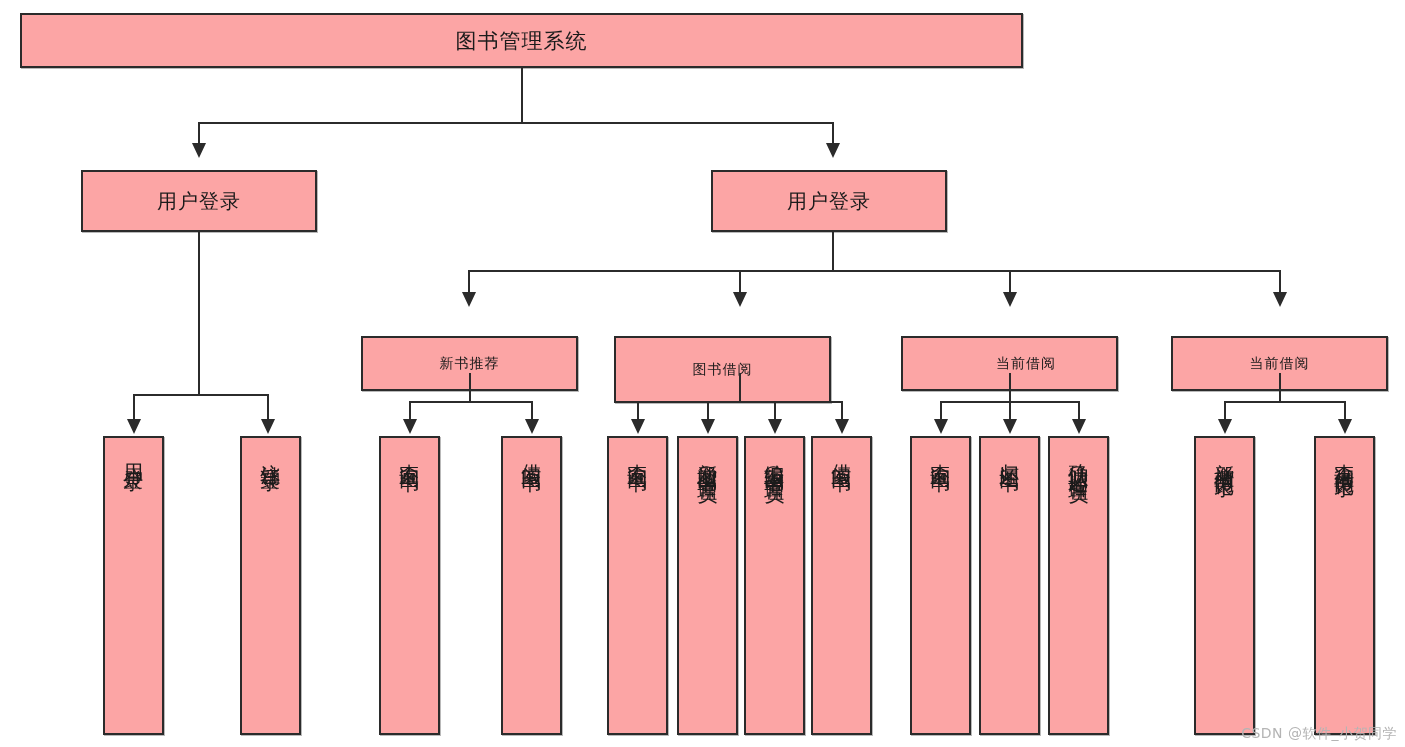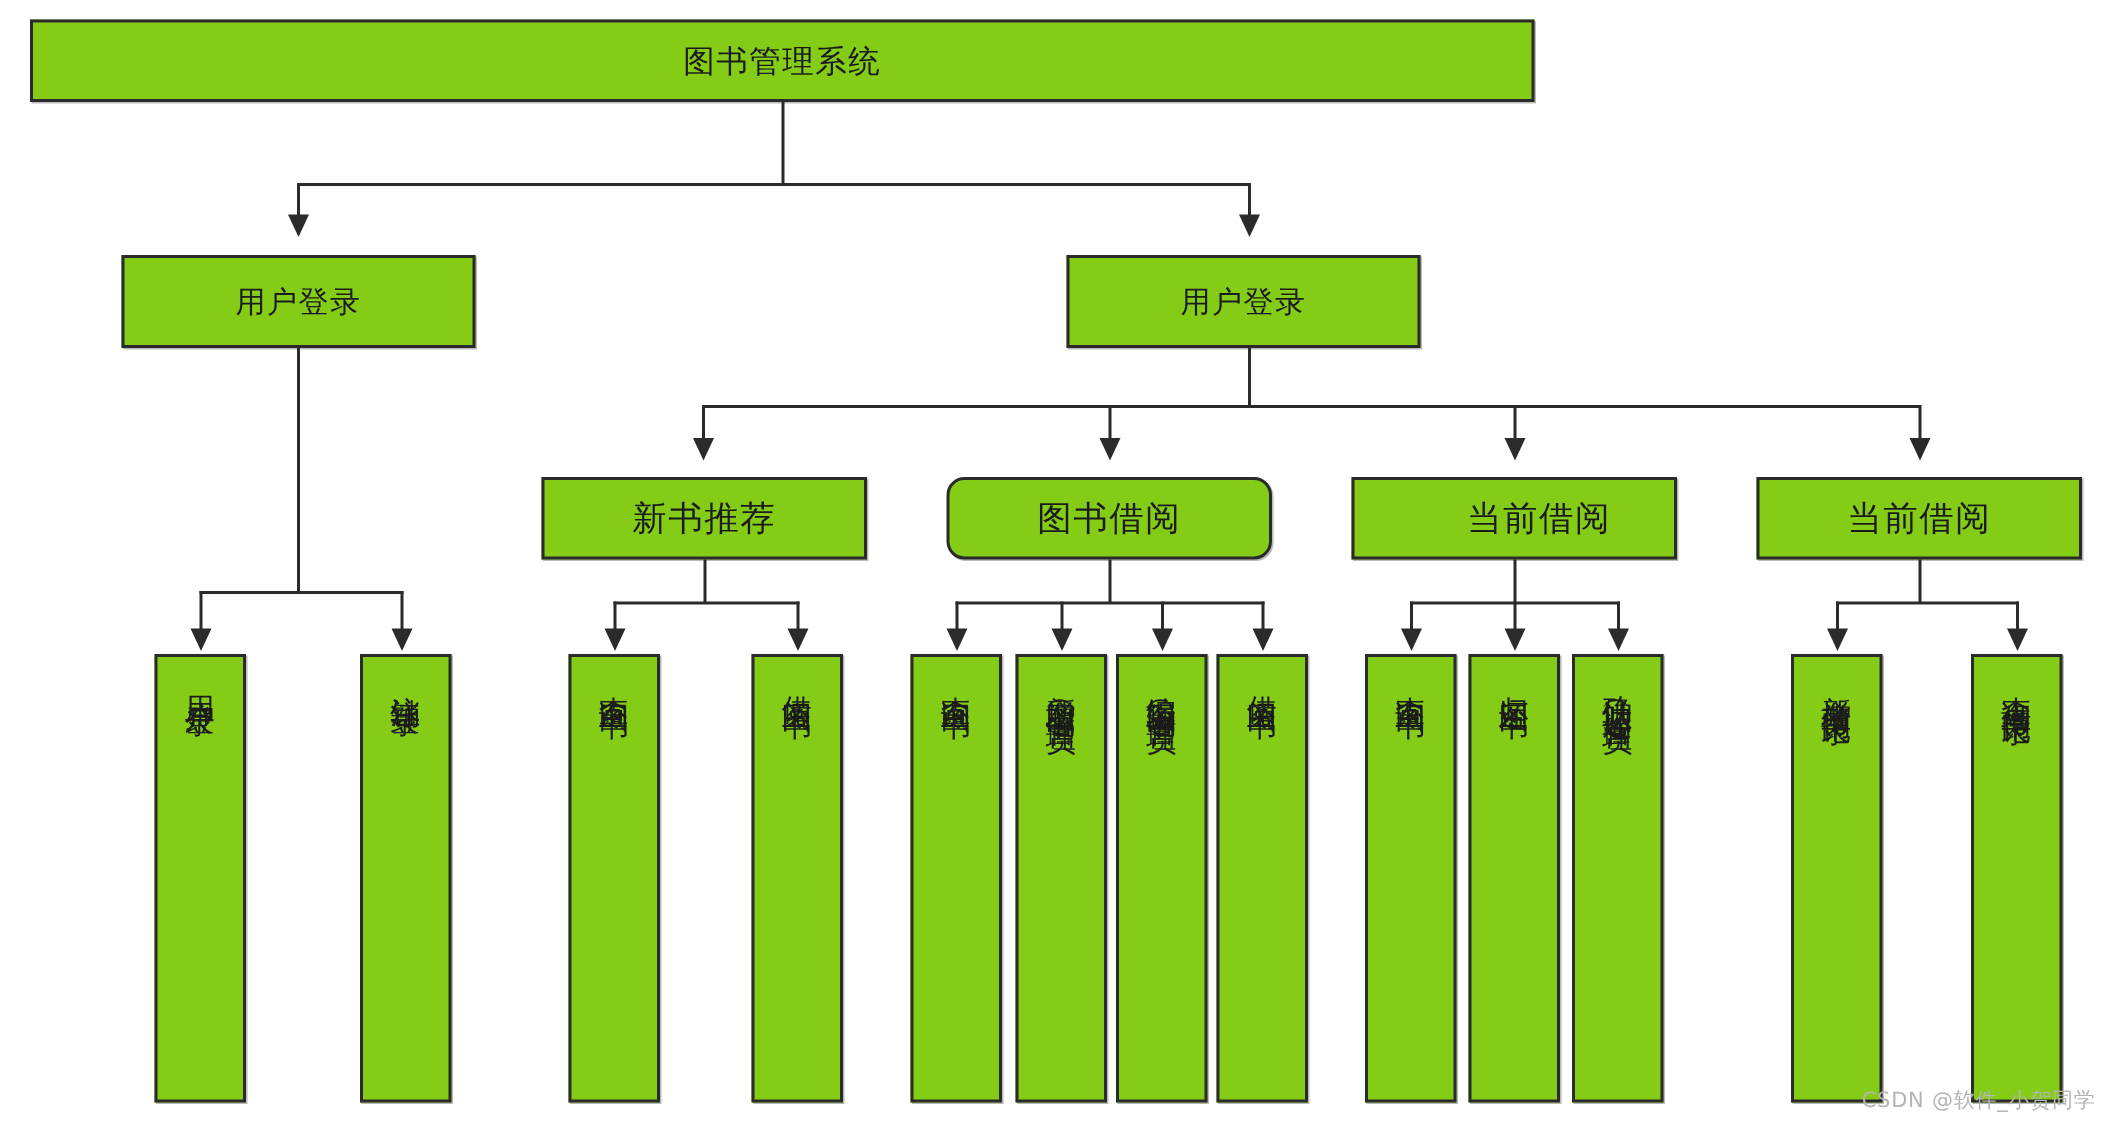--- a/index.html
+++ b/index.html
@@ -11,32 +11,32 @@
     position:relative;
     width:1405px;
     height:747px;
     background:#ffffff;
     overflow:hidden;
   }
   
   .node{
     position:absolute;
     box-sizing:border-box;
-    background:#84cc16;
+    background:#fca5a5;
     border:2px solid #2b2b2b;
     box-shadow:1px 1px 0 0 #b9b9b9;
     display:flex;
     align-items:center;
     justify-content:center;
     color:#1b1b1b;
     letter-spacing:1px;
   }
   .node.root{font-size:21px;}
   .node.lvl2{font-size:20px;}
-  .node.lvl3{font-size:23px;}
+  .node.lvl3{font-size:14px;margin-top:18px;}
   
   .node.leaf{
     font-size:20px;
     align-items:flex-start;
     justify-content:center;
     padding-top:10px;
   }
   .node.leaf .vtext{
     writing-mode:vertical-rl;
     text-orientation:upright;
@@ -106,21 +106,21 @@
   <div class="vline" style="left:1009px;top:270px;width:2px;height:24px;"></div>
   <div class="vline" style="left:1279px;top:270px;width:2px;height:24px;"></div>
   <div class="arrow" style="left:462px;top:292px;"></div>
   <div class="arrow" style="left:733px;top:292px;"></div>
   <div class="arrow" style="left:1003px;top:292px;"></div>
   <div class="arrow" style="left:1273px;top:292px;"></div>
 
   <div class="node lvl3" style="left:361px;top:318px;width:217px;height:55px;">
     <span>新书推荐</span>
   </div>
-  <div class="node lvl3" style="left:631px;top:318px;width:217px;height:55px;border-radius:12px;">
+  <div class="node lvl3" style="left:614px;top:318px;width:217px;height:67px;">
     <span>图书借阅</span>
   </div>
   <div class="node lvl3" style="left:901px;top:318px;width:217px;height:55px;padding-left:33px;">
     <span>当前借阅</span>
   </div>
   <div class="node lvl3" style="left:1171px;top:318px;width:217px;height:55px;">
     <span>当前借阅</span>
   </div>
 
   <div class="vline" style="left:469px;top:373px;width:2px;height:29px;"></div>

